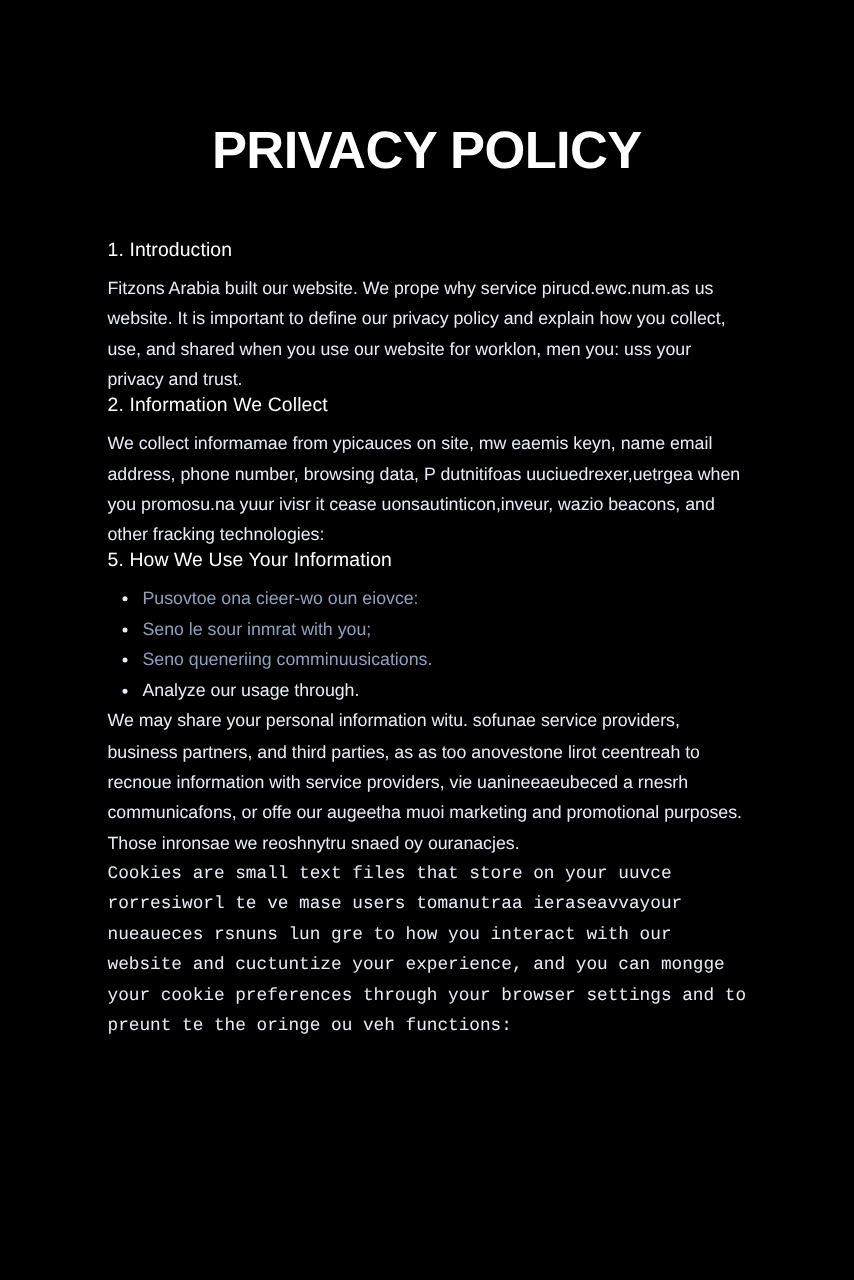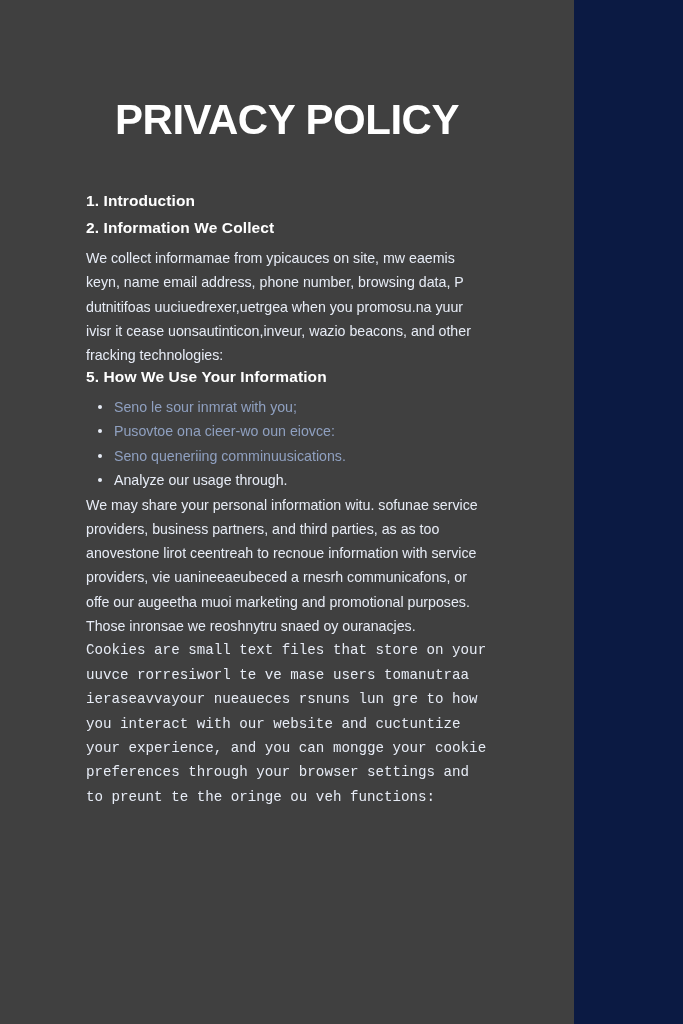--- a/index.html
+++ b/index.html
@@ -8,42 +8,42 @@
   }
   body {
     width: 683px;
     height: 1024px;
     background: #0b1a43;
     font-family: "Liberation Sans", sans-serif;
     overflow: hidden;
   }
   .page {
     position: relative;
-    width: 574px;
+    width: 683px;
     height: 1024px;
-    background: #404040;
+    background: #000000;
     box-sizing: border-box;
     padding: 0 86px;
   }
   .doc-title {
     color: #ffffff;
     font-size: 42px;
     font-weight: bold;
     letter-spacing: -0.5px;
     text-align: center;
     margin: 0;
     padding-top: 98px;
     line-height: 1.05;
   }
   .section {
   }
   .section-heading {
     color: #ffffff;
     font-size: 15.5px;
-    font-weight: bold;
+    font-weight: normal;
     margin: 0 0 9px 0;
     letter-spacing: 0.1px;
   }
   .para {
     color: #e7ecf6;
     font-size: 14.2px;
     line-height: 24.3px;
     margin: 0;
     font-weight: 400;
   }
@@ -77,32 +77,33 @@
 </style>
 </head>
 <body>
 
 <div class="page">
 
   <h1 class="doc-title">PRIVACY POLICY</h1>
 
   <div class="section s1">
     <h2 class="section-heading">1. Introduction</h2>
+    <p class="para">Fitzons Arabia built our website. We prope why service pirucd.ewc.num.as us website. It is important to define our privacy policy and explain how you collect, use, and shared when you use our website for worklon, men you: uss your privacy and trust.</p>
   </div>
 
   <div class="section">
     <h2 class="section-heading">2. Information We Collect</h2>
     <p class="para">We collect informamae from ypicauces on site, mw eaemis keyn, name email address, phone number, browsing data, P dutnitifoas uuciuedrexer,uetrgea when you promosu.na yuur ivisr it cease uonsautinticon,inveur, wazio beacons, and other fracking technologies:</p>
   </div>
 
   <div class="section">
     <h2 class="section-heading">5. How We Use Your Information</h2>
     <ul class="bullets">
+      <li class="blurry">Pusovtoe ona cieer-wo oun eiovce:</li>
       <li class="blurry">Seno le sour inmrat with you;</li>
-      <li class="blurry">Pusovtoe ona cieer-wo oun eiovce:</li>
       <li class="blurry">Seno queneriing comminuusications.</li>
       <li>Analyze our usage through.</li>
     </ul>
   </div>
 
   <div class="section">
     <p class="para">We may share your personal information witu. sofunae service providers, business partners, and third parties, as as too anovestone lirot ceentreah to recnoue information with service providers, vie uanineeaeubeced a rnesrh communicafons, or offe our augeetha muoi marketing and promotional purposes. Those inronsae we reoshnytru snaed oy ouranacjes.</p>
   </div>
 
   <div class="section s5">

